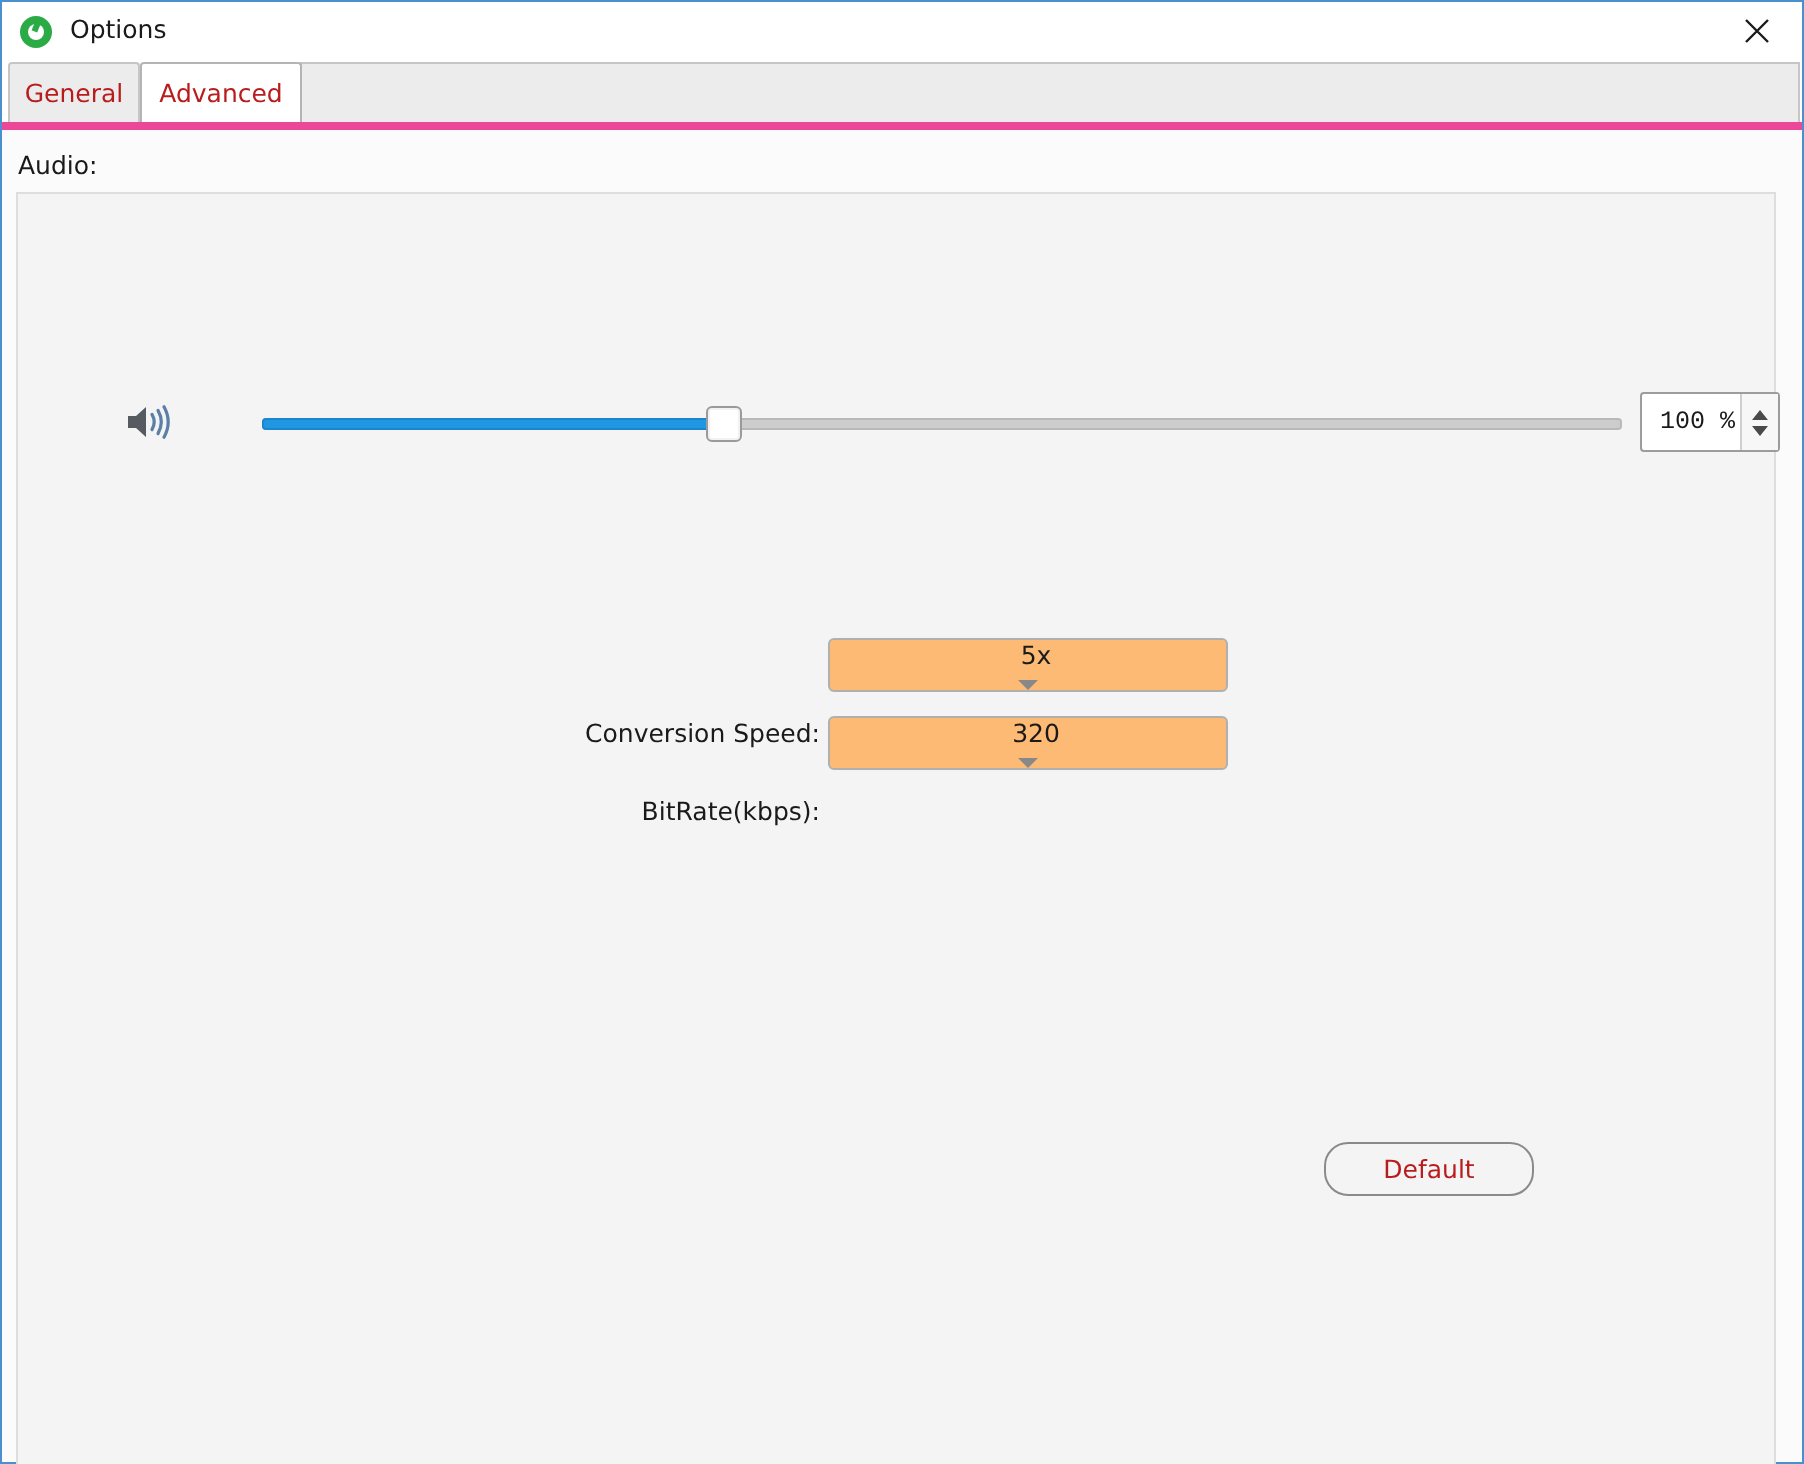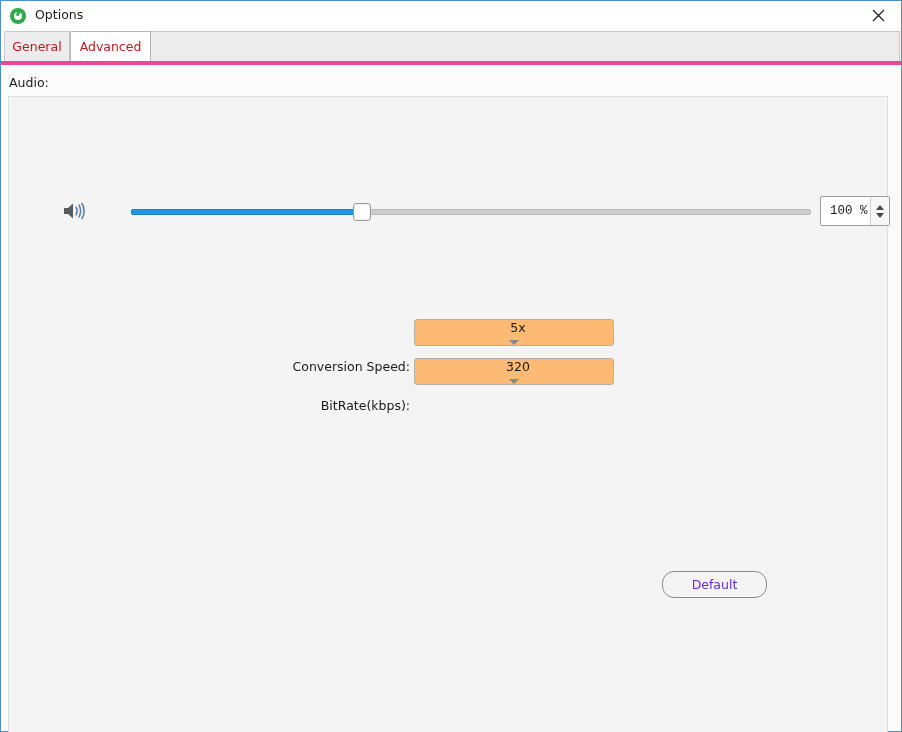--- a/index.html
+++ b/index.html
@@ -273,21 +273,21 @@
     position: absolute;
     left: 653px; top: 474px;
     width: 105px; height: 27px;
     background: #f4f4f4;
     border: 1px solid #8a8a8a;
     border-radius: 12px;
     display: flex;
     align-items: center;
     justify-content: center;
     font-size: 12.5px;
-    color: #6d28d9;
+    color: #b91c1c;
   }
 </style>
 </head>
 <body>
 
 <div class="window">
 
   <div class="titlebar">
     <span class="title-icon"></span>
     <span class="title-text">Options</span>

